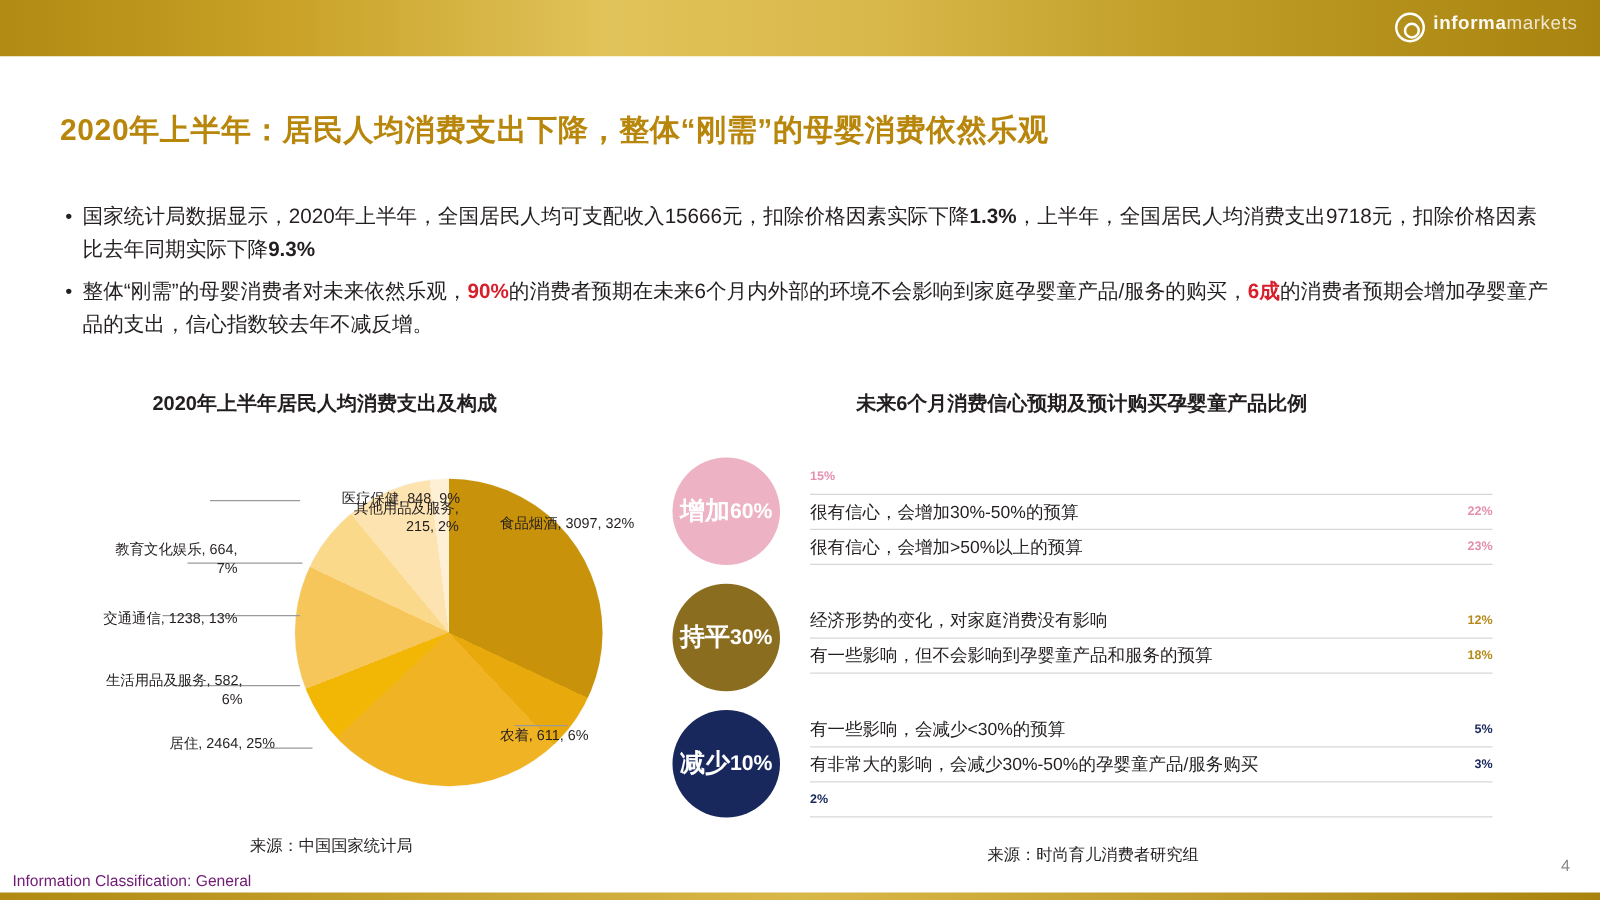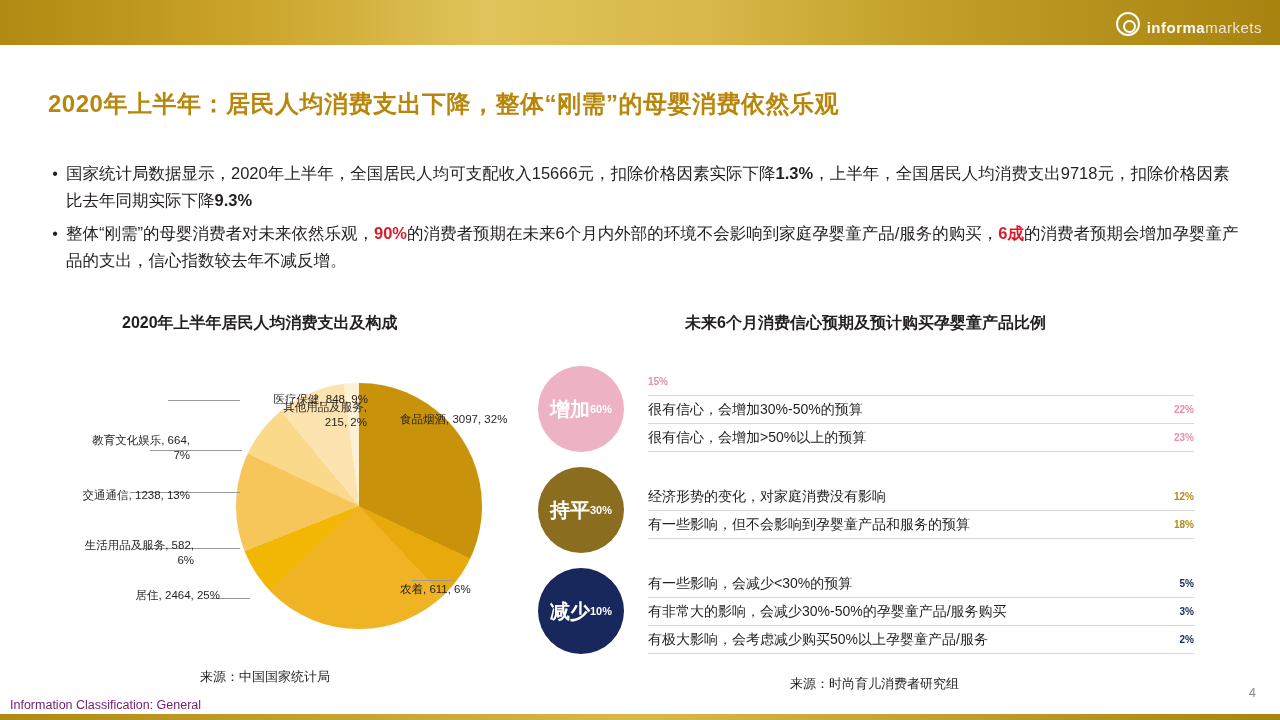--- a/index.html
+++ b/index.html
@@ -10,21 +10,21 @@
     font-family:"Liberation Sans", sans-serif;
     color:#231f20;
   }
   
   .topbar{
     position:absolute; left:0; top:0; width:1280px; height:45px;
     background:linear-gradient(90deg,#b08a12 0%, #c9a227 18%, #e0c35a 38%, #d9b84a 55%, #c2a02a 72%, #a8830f 100%);
   }
   .logo{
     position:absolute; right:18px; top:10px; height:26px;
-    display:flex; align-items:flex-end; gap:7px;
+    display:flex; align-items:flex-start; gap:7px;
   }
   .logo-mark{
     width:24px;height:24px;border-radius:50%;
     border:2px solid #ffffff; position:relative;
   }
   .logo-mark:after{
     content:""; position:absolute; left:50%; top:50%;
     width:9px;height:9px;margin:-4.5px 0 0 -4.5px;
     border-radius:50%; border:2px solid #ffffff;
   }
@@ -72,21 +72,21 @@
   #src-left{ left:200px; top:668px; }
   #src-right{ left:790px; top:675px; }
 
   
   .badge{
     position:absolute; width:86px; height:86px; border-radius:50%;
     display:flex; flex-direction:row; align-items:center; justify-content:center;
     color:#ffffff; font-weight:700; line-height:1.15;
   }
   .badge .b1{ font-size:20px; }
-  .badge .b2{ font-size:11px; }
+  .badge .b2{ font-size:17px; }
   #badge-0{ left:538px; top:366px; background:#edb2c4; }
   #badge-1{ left:538px; top:467px; background:#8a6d1e; }
   #badge-2{ left:538px; top:568px; background:#18285c; }
 
   .rowgroup{ position:absolute; left:648px; width:546px; }
   .row{ display:flex; align-items:center; justify-content:space-between;
         height:28px; border-bottom:1px solid #d7d7d7; font-size:14px;}
   .row .lbl{ color:#231f20; }
   .row .val{ font-weight:700; font-size:10px;}
   .g0 .val{ color:#e58fae; }
@@ -217,21 +217,20 @@
 <div class="rowgroup g2" id="group-2">
   <div class="row">
     <span class="lbl">有一些影响，会减少&lt;30%的预算</span>
     <span class="val">5%</span>
   </div>
   <div class="row">
     <span class="lbl">有非常大的影响，会减少30%-50%的孕婴童产品/服务购买</span>
     <span class="val">3%</span>
   </div>
   <div class="row">
-    <span class="lbl">有极大影响，会考虑减少购买50%以上孕婴童产品/服务</span>
     <span class="val">2%</span>
   </div>
 </div>
 
 <div class="src" id="src-right">来源：时尚育儿消费者研究组</div>
 
 <div class="footer-class">Information Classification: General</div>
 <div class="pagenum">4</div>
 <div class="bottombar"></div>
 

